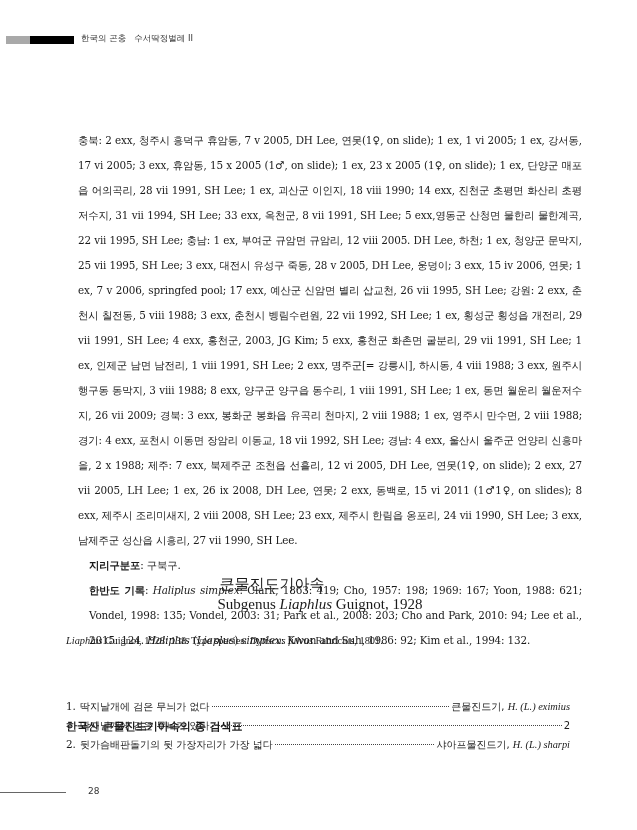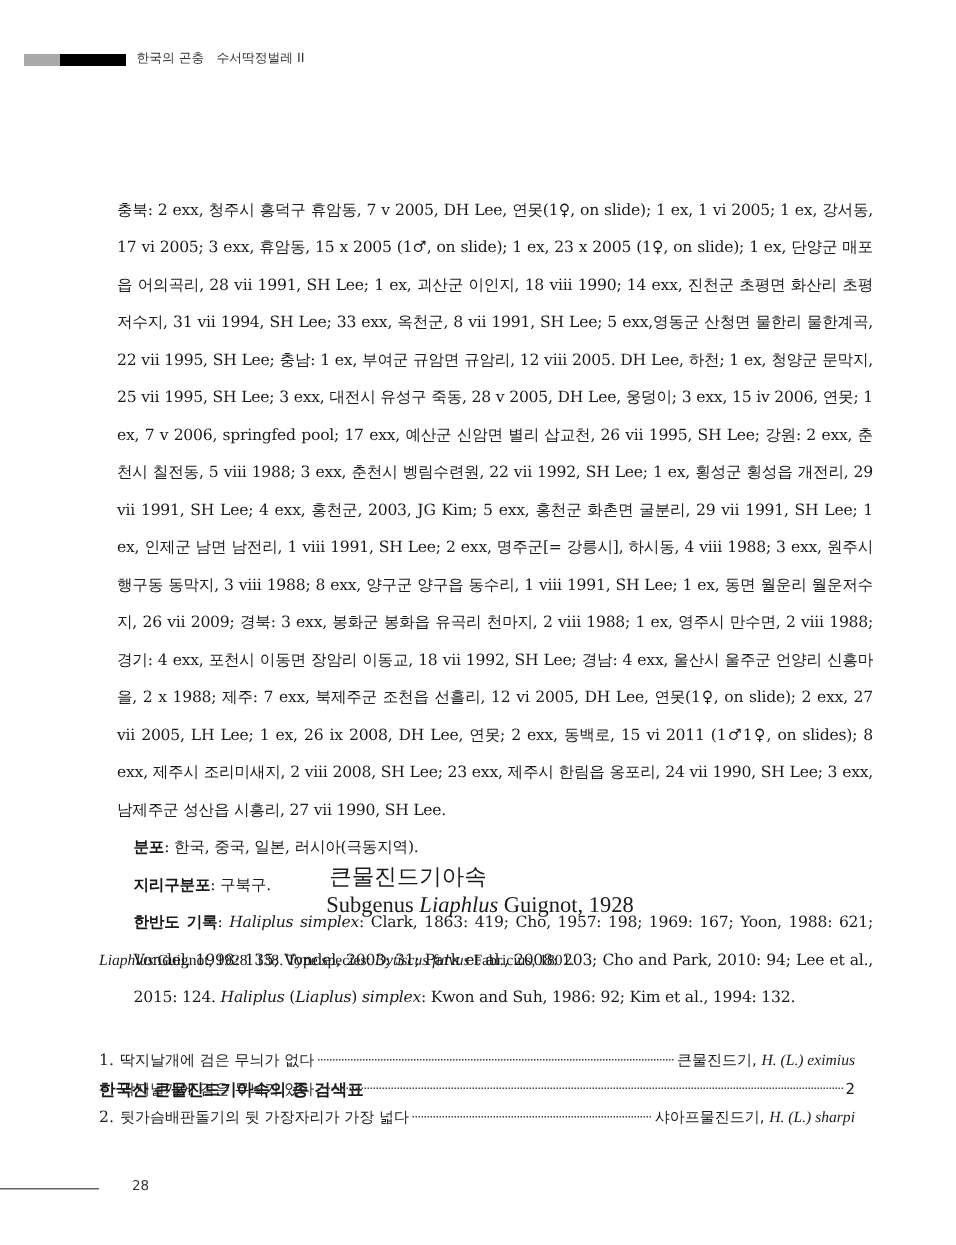--- a/index.html
+++ b/index.html
@@ -1,18 +1,18 @@
 <!DOCTYPE html>
 <html><head>
 <meta charset="utf-8">
 <style>
   html, body { margin: 0; padding: 0; background: #ffffff; }
   body { width: 637px; height: 830px; position: relative; overflow: hidden;
          font-family: "DejaVu Serif", "Liberation Serif", serif; color: #1a1a1a; }
-  .header { position: absolute; left: 16px; top: 33px; height: 12px; width: 504px; }
+  .header { position: absolute; left: 6px; top: 33px; height: 12px; width: 504px; }
   .hbar-gray { position: absolute; left: 0; top: 3px; width: 24px; height: 8px; background: #a9a9a9; }
   .hbar-black { position: absolute; left: 24px; top: 3px; width: 44px; height: 8px; background: #000; }
   .htext { position: absolute; left: 75px; top: 0; font-family: "DejaVu Sans", sans-serif; font-size: 8.5px; color: #333; white-space: pre; }
   .body-text { position: absolute; left: 78px; top: 84px; width: 504px;
                font-size: 10.4px; line-height: 25px; text-align: justify; letter-spacing: -0.15px; margin-top: 44px; }
   .body-text p { margin: 0; }
   .indent { padding-left: 11px; }
   .b { font-weight: bold; font-family: "DejaVu Sans", sans-serif; }
   .i { font-style: italic; }
   .sub-title { position: absolute; left: 0; width: 544px; text-align: center; }
@@ -34,21 +34,20 @@
 <body>
 
 <div class="header">
   <div class="hbar-gray"></div>
   <div class="hbar-black"></div>
   <div class="htext"><span>한국의 곤충</span>   <span>수서딱정벌레 II</span></div>
 </div>
 
 <div class="body-text">
   <p>충북: 2 exx, 청주시 흥덕구 휴암동, 7 v 2005, DH Lee, 연못(1♀, on slide); 1 ex, 1 vi 2005; 1 ex, 강서동, 17 vi 2005; 3 exx, 휴암동, 15 x 2005 (1♂, on slide); 1 ex, 23 x 2005 (1♀, on slide); 1 ex, 단양군 매포읍 어의곡리, 28 vii 1991, SH Lee; 1 ex, 괴산군 이인지, 18 viii 1990; 14 exx, 진천군 초평면 화산리 초평저수지, 31 vii 1994, SH Lee; 33 exx, 옥천군, 8 vii 1991, SH Lee; 5 exx,영동군 산청면 물한리 물한계곡, 22 vii 1995, SH Lee; 충남: 1 ex, 부여군 규암면 규암리, 12 viii 2005. DH Lee, 하천; 1 ex, 청양군 문막지, 25 vii 1995, SH Lee; 3 exx, 대전시 유성구 죽동, 28 v 2005, DH Lee, 웅덩이; 3 exx, 15 iv 2006, 연못; 1 ex, 7 v 2006, springfed pool; 17 exx, 예산군 신암면 별리 삽교천, 26 vii 1995, SH Lee; 강원: 2 exx, 춘천시 칠전동, 5 viii 1988; 3 exx, 춘천시 벵림수련원, 22 vii 1992, SH Lee; 1 ex, 횡성군 횡성읍 개전리, 29 vii 1991, SH Lee; 4 exx, 홍천군, 2003, JG Kim; 5 exx, 홍천군 화촌면 굴분리, 29 vii 1991, SH Lee; 1 ex, 인제군 남면 남전리, 1 viii 1991, SH Lee; 2 exx, 명주군[= 강릉시], 하시동, 4 viii 1988; 3 exx, 원주시 행구동 동막지, 3 viii 1988; 8 exx, 양구군 양구읍 동수리, 1 viii 1991, SH Lee; 1 ex, 동면 월운리 월운저수지, 26 vii 2009; 경북: 3 exx, 봉화군 봉화읍 유곡리 천마지, 2 viii 1988; 1 ex, 영주시 만수면, 2 viii 1988; 경기: 4 exx, 포천시 이동면 장암리 이동교, 18 vii 1992, SH Lee; 경남: 4 exx, 울산시 울주군 언양리 신흥마을, 2 x 1988; 제주: 7 exx, 북제주군 조천읍 선흘리, 12 vi 2005, DH Lee, 연못(1♀, on slide); 2 exx, 27 vii 2005, LH Lee; 1 ex, 26 ix 2008, DH Lee, 연못; 2 exx, 동백로, 15 vi 2011 (1♂1♀, on slides); 8 exx, 제주시 조리미새지, 2 viii 2008, SH Lee; 23 exx, 제주시 한림읍 옹포리, 24 vii 1990, SH Lee; 3 exx, 남제주군 성산읍 시흥리, 27 vii 1990, SH Lee.</p>
-  <p class="indent"><span class="b">분포</span><span>: 한국, 중국, 일본, 러시아(극동지역).</span></p>
   <p class="indent"><span class="b">지리구분포</span><span>: 구북구.</span></p>
   <p class="indent"><span class="b">한반도 기록</span><span>: </span><span class="i">Haliplus simplex</span><span>: Clark, 1863: 419; Cho, 1957: 198; 1969: 167; Yoon, 1988: 621; Vondel, 1998: 135; Vondel, 2003: 31; Park et al., 2008: 203; Cho and Park, 2010: 94; Lee et al., 2015: 124. </span><span class="i">Haliplus</span><span> (</span><span class="i">Liaplus</span><span>) </span><span class="i">simplex</span><span>: Kwon and Suh, 1986: 92; Kim et al., 1994: 132.</span></p>
 </div>
 
 <div class="sub-title sub-kr">큰물진드기아속</div>
 <div class="sub-title sub-en"><span>Subgenus </span><span class="i">Liaphlus</span><span> Guignot, 1928</span></div>
 
 <div class="syn"><span class="i">Liaphlus</span><span> Guignot, 1928: 138. Type species: </span><span class="i">Dytiscus fulvus</span><span> Fabricius, 1801.</span></div>
 
 <div class="key-title">한국산 큰물진드기아속의 종 검색표</div>

